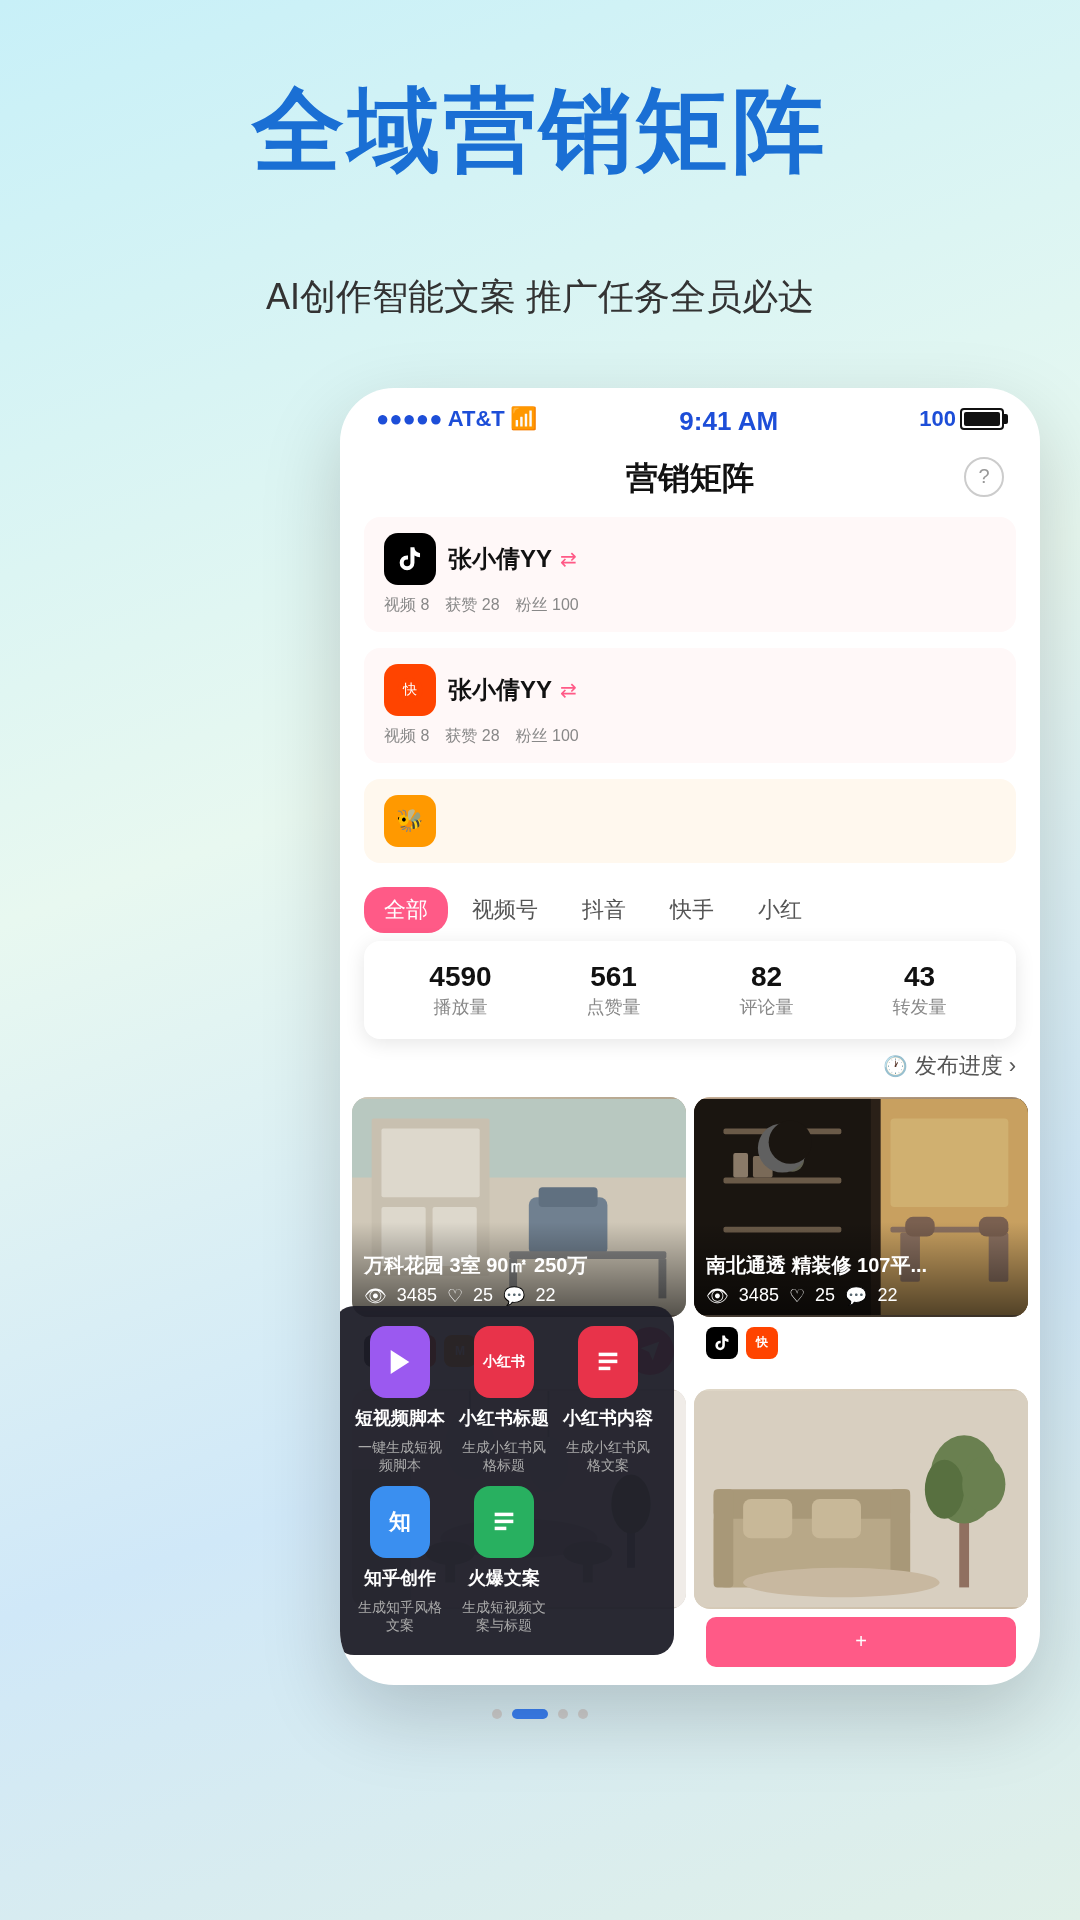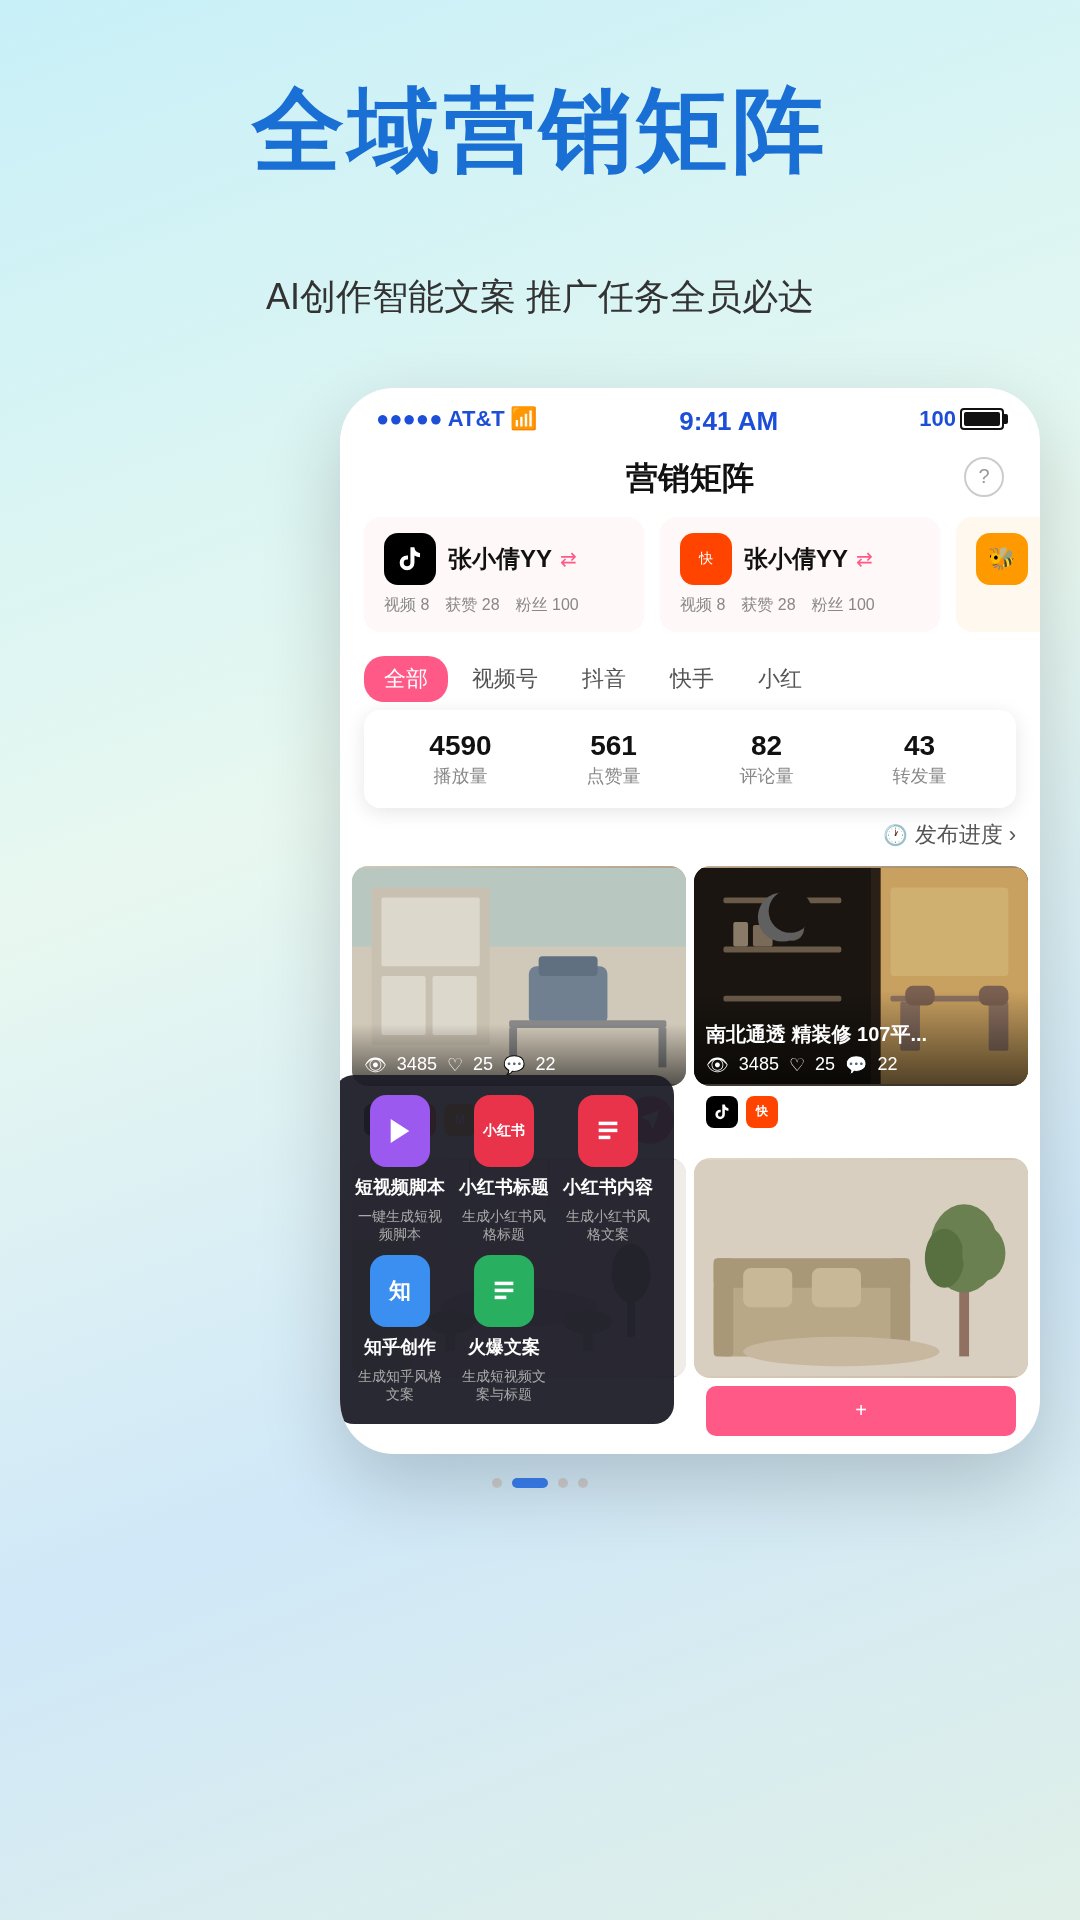--- a/index.html
+++ b/index.html
@@ -100,20 +100,21 @@
       display: flex; align-items: center; justify-content: center;
       font-size: 20px; color: #999;
     }
 
     
     .account-cards {
       display: flex;
       gap: 16px;
       padding: 0 24px 16px;
       overflow: hidden;
+      flex-direction: column;
     }
     .account-card {
       background: #fff8f8;
       border-radius: 16px;
       padding: 16px 20px;
       min-width: 280px;
       flex-shrink: 0;
     }
     .account-card-header {
       display: flex;
@@ -455,20 +456,21 @@
 
                   <rect x="180" y="100" width="80" height="60" fill="#708090" rx="8"></rect>
                   <rect x="190" y="90" width="60" height="20" fill="#607080" rx="4"></rect>
 
                   <rect x="160" y="155" width="160" height="8" fill="#888" rx="2"></rect>
                   <rect x="160" y="163" width="8" height="40" fill="#888"></rect>
                   <rect x="312" y="163" width="8" height="40" fill="#888"></rect>
                 </svg>
               </div>
               <div class="video-info">
+                <div class="video-title">万科花园 3室 90㎡ 250万</div>
                 <div class="video-stats">
                   <span>👁</span>
                     <span>3485</span>
                   <span>♡</span>
                     <span>25</span>
                   <span>💬</span>
                     <span>22</span>
                 </div>
               </div>
             </div>

